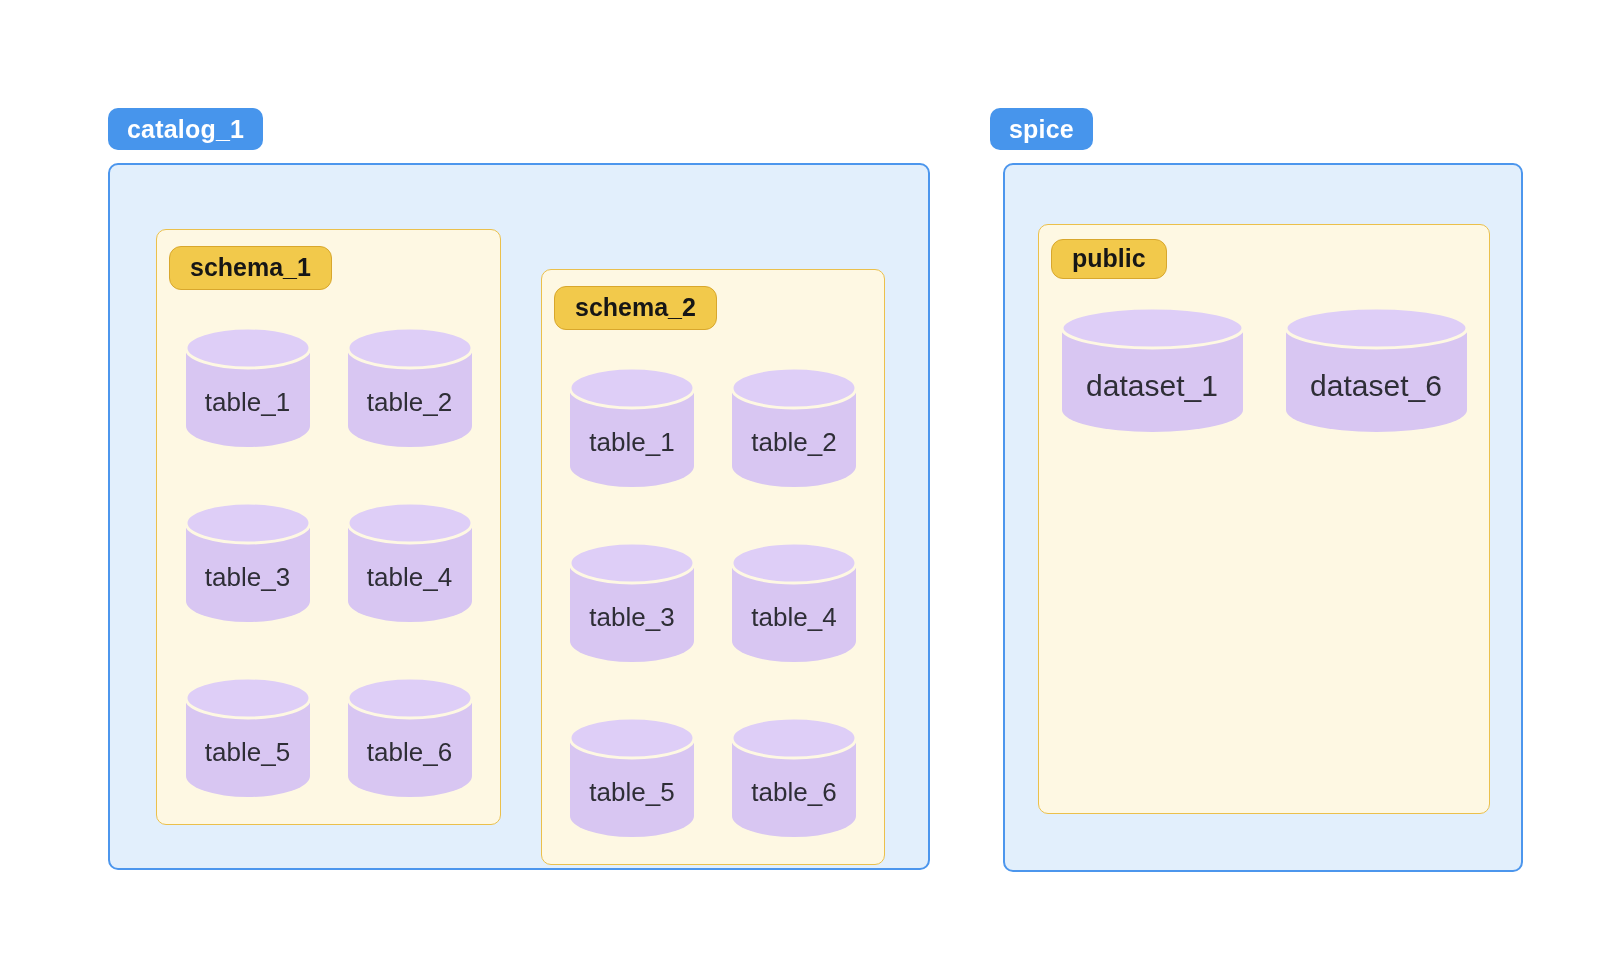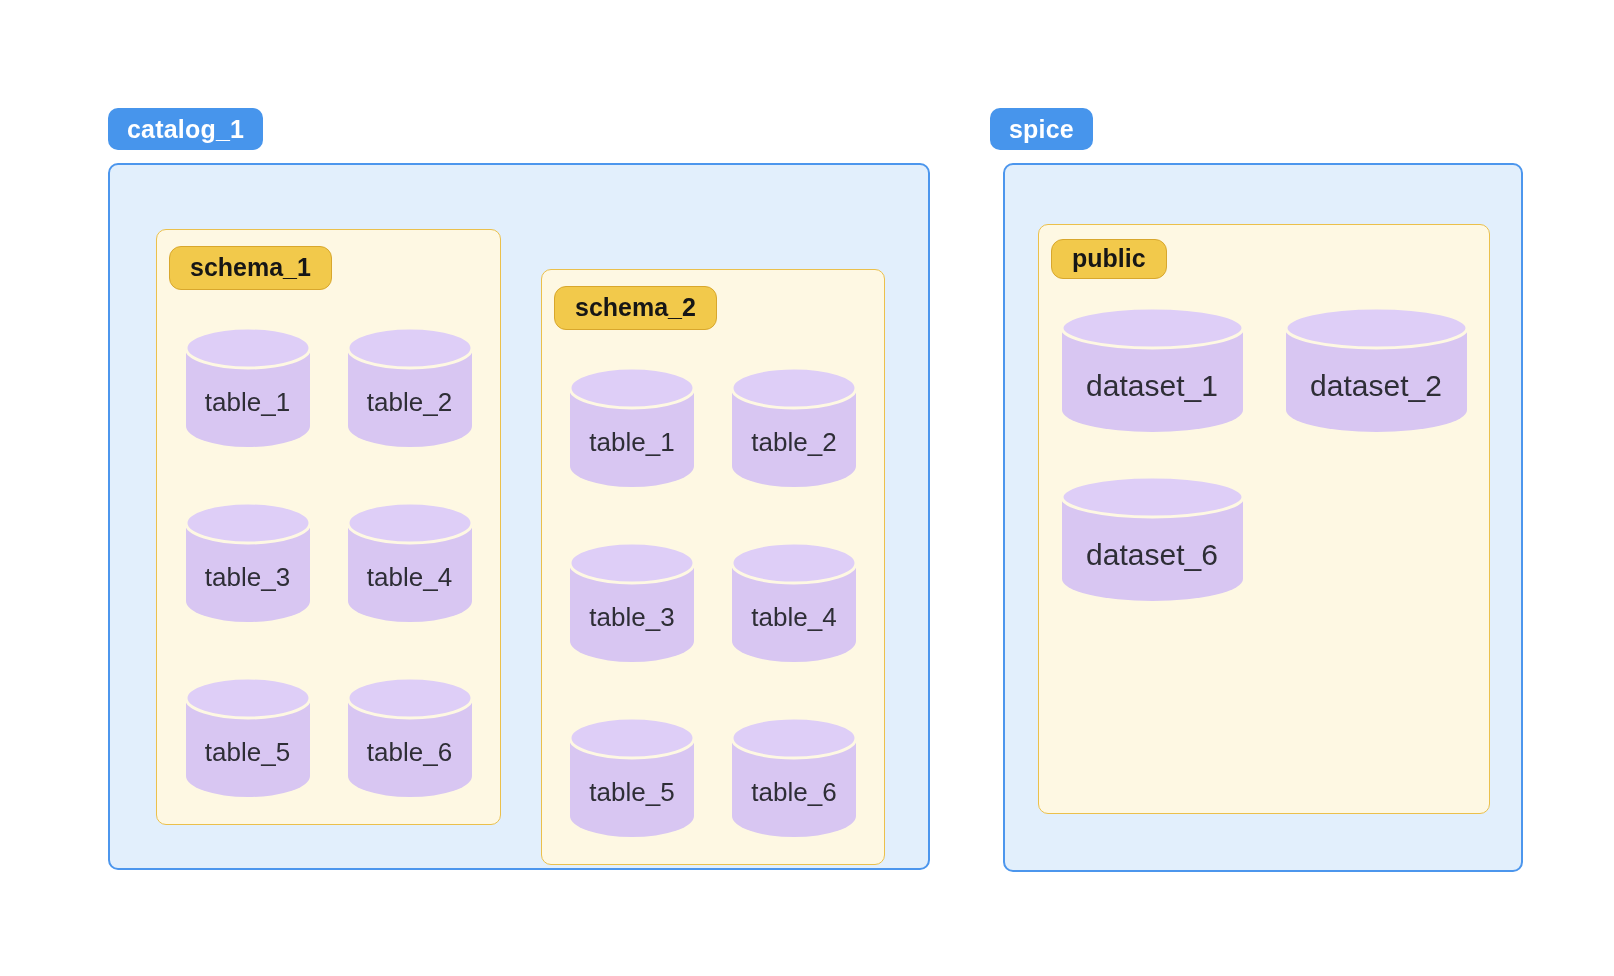--- a/index.html
+++ b/index.html
@@ -238,26 +238,19 @@
             <path d="M2 22 V104 A90.5 22 0 0 0 183 104 V22 Z" fill="var(--cylinder-body,#D8C6F2)"></path>
             <ellipse cx="92.5" cy="22" rx="90.5" ry="20" fill="var(--cylinder-top,#DECEF7)" stroke="var(--cream-bg,#FEF8E3)" stroke-width="3"></ellipse>
           </svg>
           <div class="cyl-label">dataset_1</div>
         </div>
         <div class="cylinder dataset-size">
           <svg viewBox="0 0 185 130">
             <path d="M2 22 V104 A90.5 22 0 0 0 183 104 V22 Z" fill="var(--cylinder-body,#D8C6F2)"></path>
             <ellipse cx="92.5" cy="22" rx="90.5" ry="20" fill="var(--cylinder-top,#DECEF7)" stroke="var(--cream-bg,#FEF8E3)" stroke-width="3"></ellipse>
           </svg>
-          <div class="cyl-label">dataset_2</div>
-        </div>
-        <div class="cylinder dataset-size">
-          <svg viewBox="0 0 185 130">
-            <path d="M2 22 V104 A90.5 22 0 0 0 183 104 V22 Z" fill="var(--cylinder-body,#D8C6F2)"></path>
-            <ellipse cx="92.5" cy="22" rx="90.5" ry="20" fill="var(--cylinder-top,#DECEF7)" stroke="var(--cream-bg,#FEF8E3)" stroke-width="3"></ellipse>
-          </svg>
           <div class="cyl-label">dataset_6</div>
         </div>
       </div>
     </div>
   </div>
 
 </div>
 
 </body></html>

